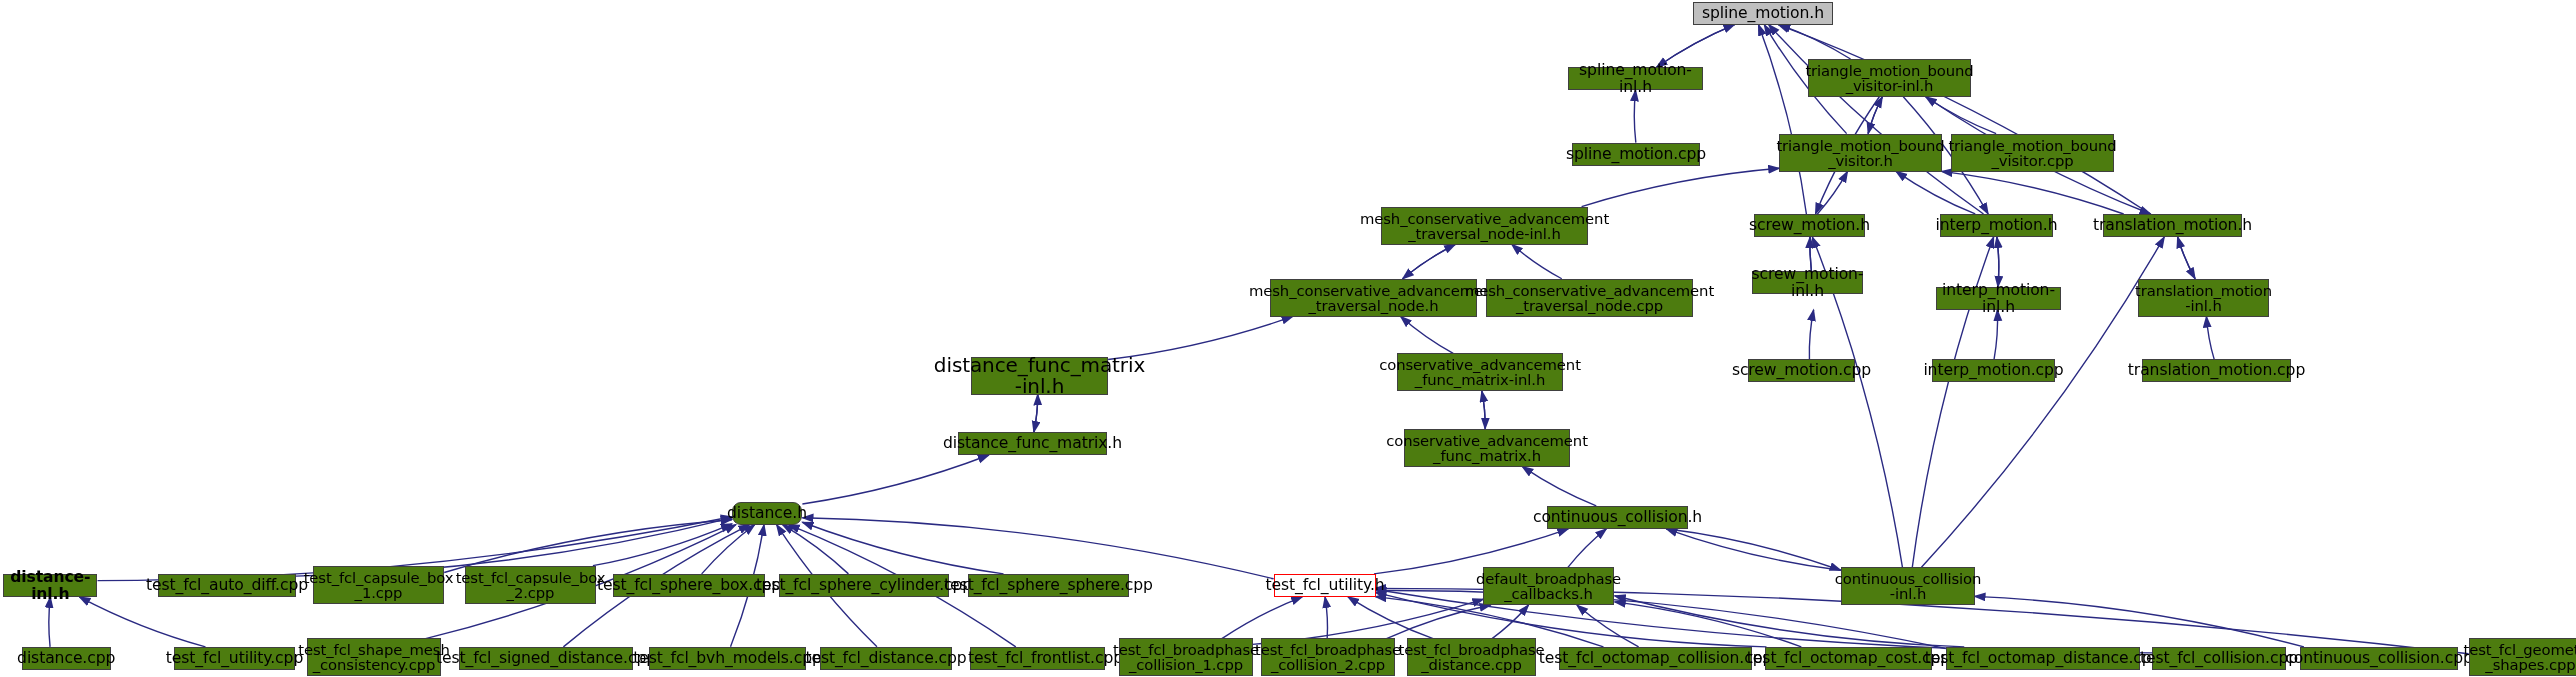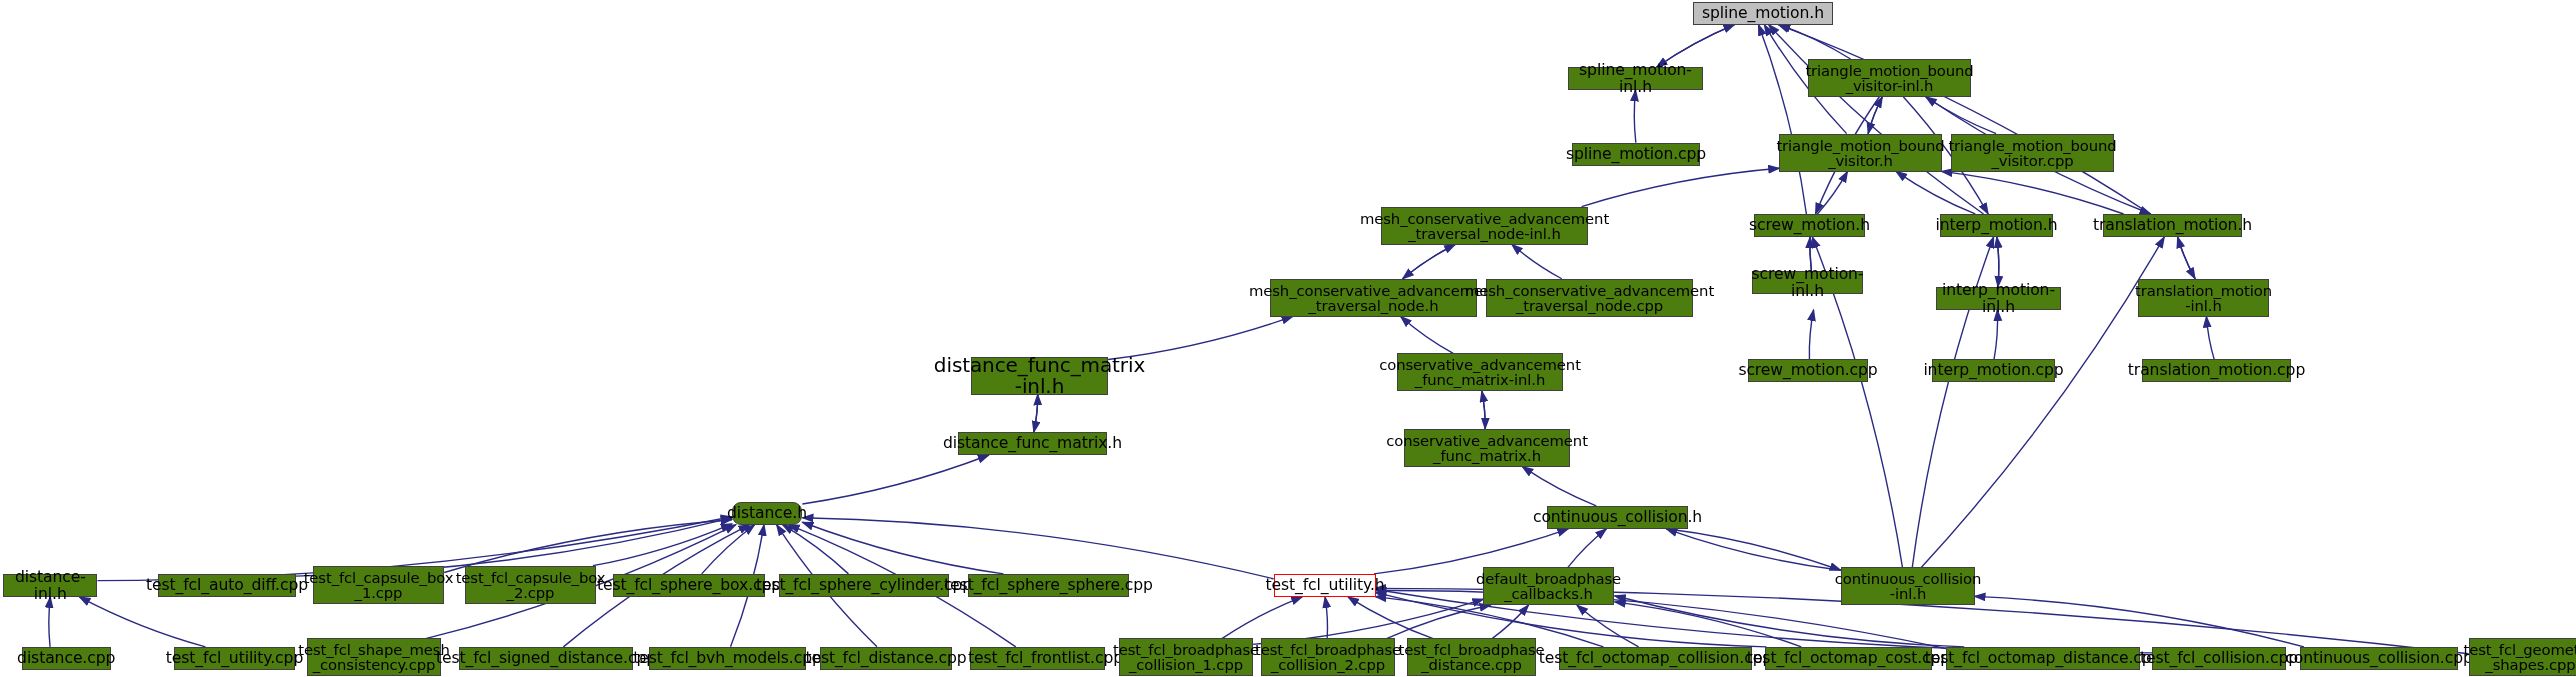--- a/index.html
+++ b/index.html
@@ -130,21 +130,21 @@
 _visitor.h</div>
       <div class="node" style="left: 1951px; top: 134px; width: 163px; height: 38px; font-size: 14.8px;">triangle_motion_bound
 _visitor.cpp</div>
       <div class="node" style="left: 1754px; top: 214px; width: 111px; height: 23px;">screw_motion.h</div>
       <div class="node" style="left: 1940px; top: 214px; width: 113px; height: 23px;">interp_motion.h</div>
       <div class="node" style="left: 2103px; top: 214px; width: 139px; height: 23px;">translation_motion.h</div>
       <div class="node" style="left: 1752px; top: 271px; width: 111px; height: 23px;">screw_motion-inl.h</div>
       <div class="node" style="left: 1936px; top: 287px; width: 125px; height: 23px;">interp_motion-inl.h</div>
       <div class="node" style="left: 2138px; top: 279px; width: 131px; height: 38px; font-size: 14.8px;">translation_motion
 -inl.h</div>
-      <div class="node" style="left: 1748px; top: 359px; width: 120px; height: 23px;">screw_motion.cpp</div>
+      <div class="node" style="left: 1748px; top: 359px; width: 107px; height: 23px;">screw_motion.cpp</div>
       <div class="node" style="left: 1932px; top: 359px; width: 123px; height: 23px;">interp_motion.cpp</div>
       <div class="node" style="left: 2142px; top: 359px; width: 149px; height: 23px;">translation_motion.cpp</div>
       <div class="node" style="left: 1381px; top: 207px; width: 207px; height: 38px; font-size: 14.8px;">mesh_conservative_advancement
 _traversal_node-inl.h</div>
       <div class="node" style="left: 1270px; top: 279px; width: 207px; height: 38px; font-size: 14.8px;">mesh_conservative_advancement
 _traversal_node.h</div>
       <div class="node" style="left: 1486px; top: 279px; width: 207px; height: 38px; font-size: 14.8px;">mesh_conservative_advancement
 _traversal_node.cpp</div>
       <div class="node" style="left: 971px; top: 357px; width: 137px; height: 38px; font-size: 20px;">distance_func_matrix
 -inl.h</div>
@@ -153,21 +153,21 @@
 _func_matrix-inl.h</div>
       <div class="node" style="left: 1404px; top: 429px; width: 166px; height: 38px; font-size: 14.8px;">conservative_advancement
 _func_matrix.h</div>
       <div class="node" style="left: 732px; top: 502px; width: 70px; height: 23px; border-radius: 9px;">distance.h</div>
       <div class="node" style="left: 1547px; top: 506px; width: 141px; height: 23px;">continuous_collision.h</div>
       <div class="node" style="left: 1841px; top: 567px; width: 134px; height: 38px; font-size: 14.8px;">continuous_collision
 -inl.h</div>
       <div class="node" style="left: 1483px; top: 567px; width: 131px; height: 38px; font-size: 14.8px;">default_broadphase
 _callbacks.h</div>
       <div class="node hl" style="left: 1274px; top: 574px; width: 102px; height: 23px;">test_fcl_utility.h</div>
-      <div class="node" style="left: 3.3px; top: 574px; width: 94px; height: 23px;">distance-inl.h</div>
+      <div class="node" style="left: 3.3px; top: 574px; width: 94px; height: 23px; font-weight: bold;">distance-inl.h</div>
       <div class="node" style="left: 5.7px; top: 647px; width: 89px; height: 23px; margin-left: 16px;">distance.cpp</div>
       <div class="node" style="left: 158px; top: 574px; width: 138px; height: 23px;">test_fcl_auto_diff.cpp</div>
       <div class="node" style="left: 313px; top: 566px; width: 131px; height: 38px; font-size: 14.8px;">test_fcl_capsule_box
 _1.cpp</div>
       <div class="node" style="left: 465px; top: 566px; width: 131px; height: 38px; font-size: 14.8px;">test_fcl_capsule_box
 _2.cpp</div>
       <div class="node" style="left: 613px; top: 574px; width: 152px; height: 23px;">test_fcl_sphere_box.cpp</div>
       <div class="node" style="left: 779px; top: 574px; width: 170px; height: 23px;">test_fcl_sphere_cylinder.cpp</div>
       <div class="node" style="left: 968px; top: 574px; width: 161px; height: 23px;">test_fcl_sphere_sphere.cpp</div>
       <div class="node" style="left: 174px; top: 647px; width: 121px; height: 23px;">test_fcl_utility.cpp</div>

